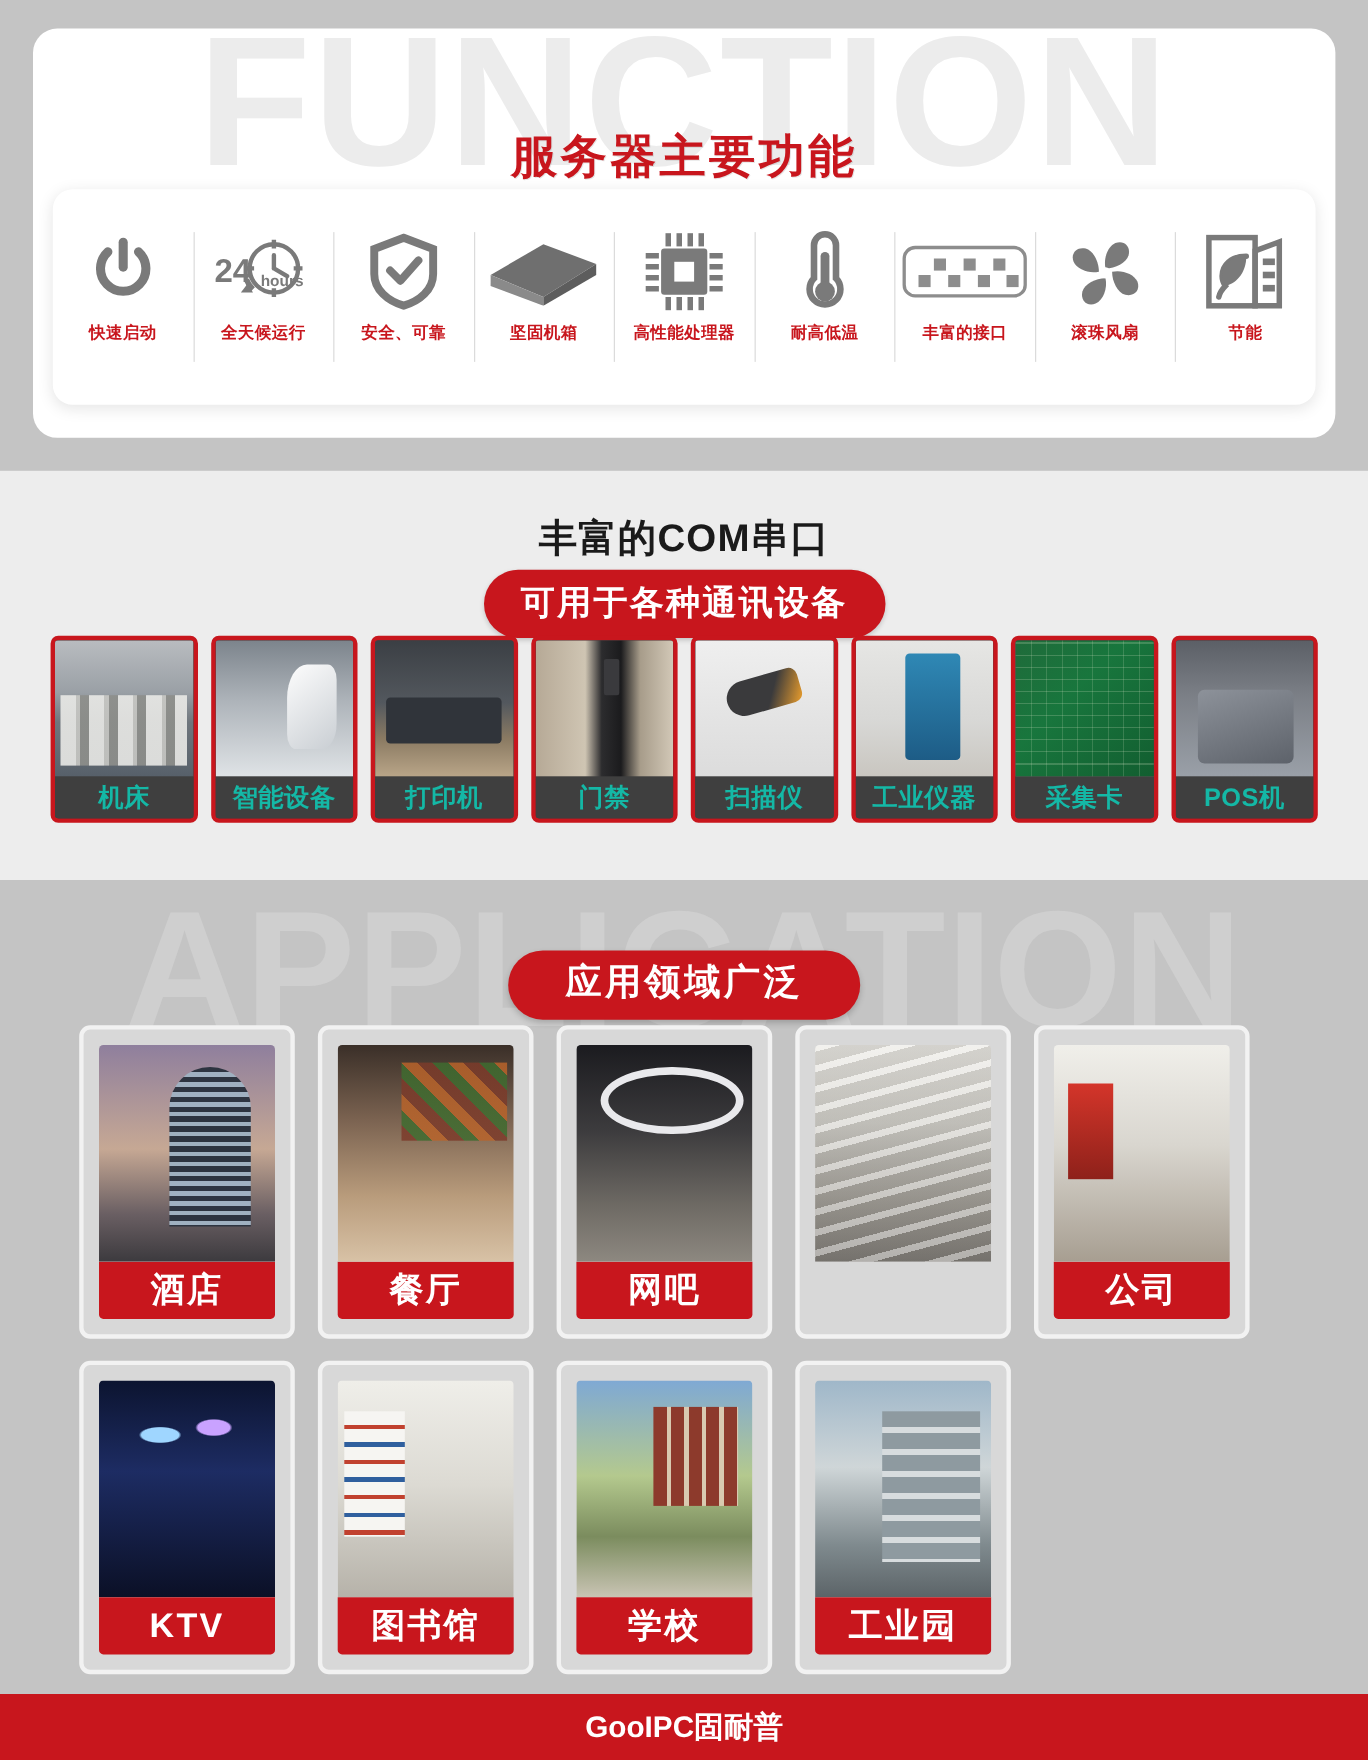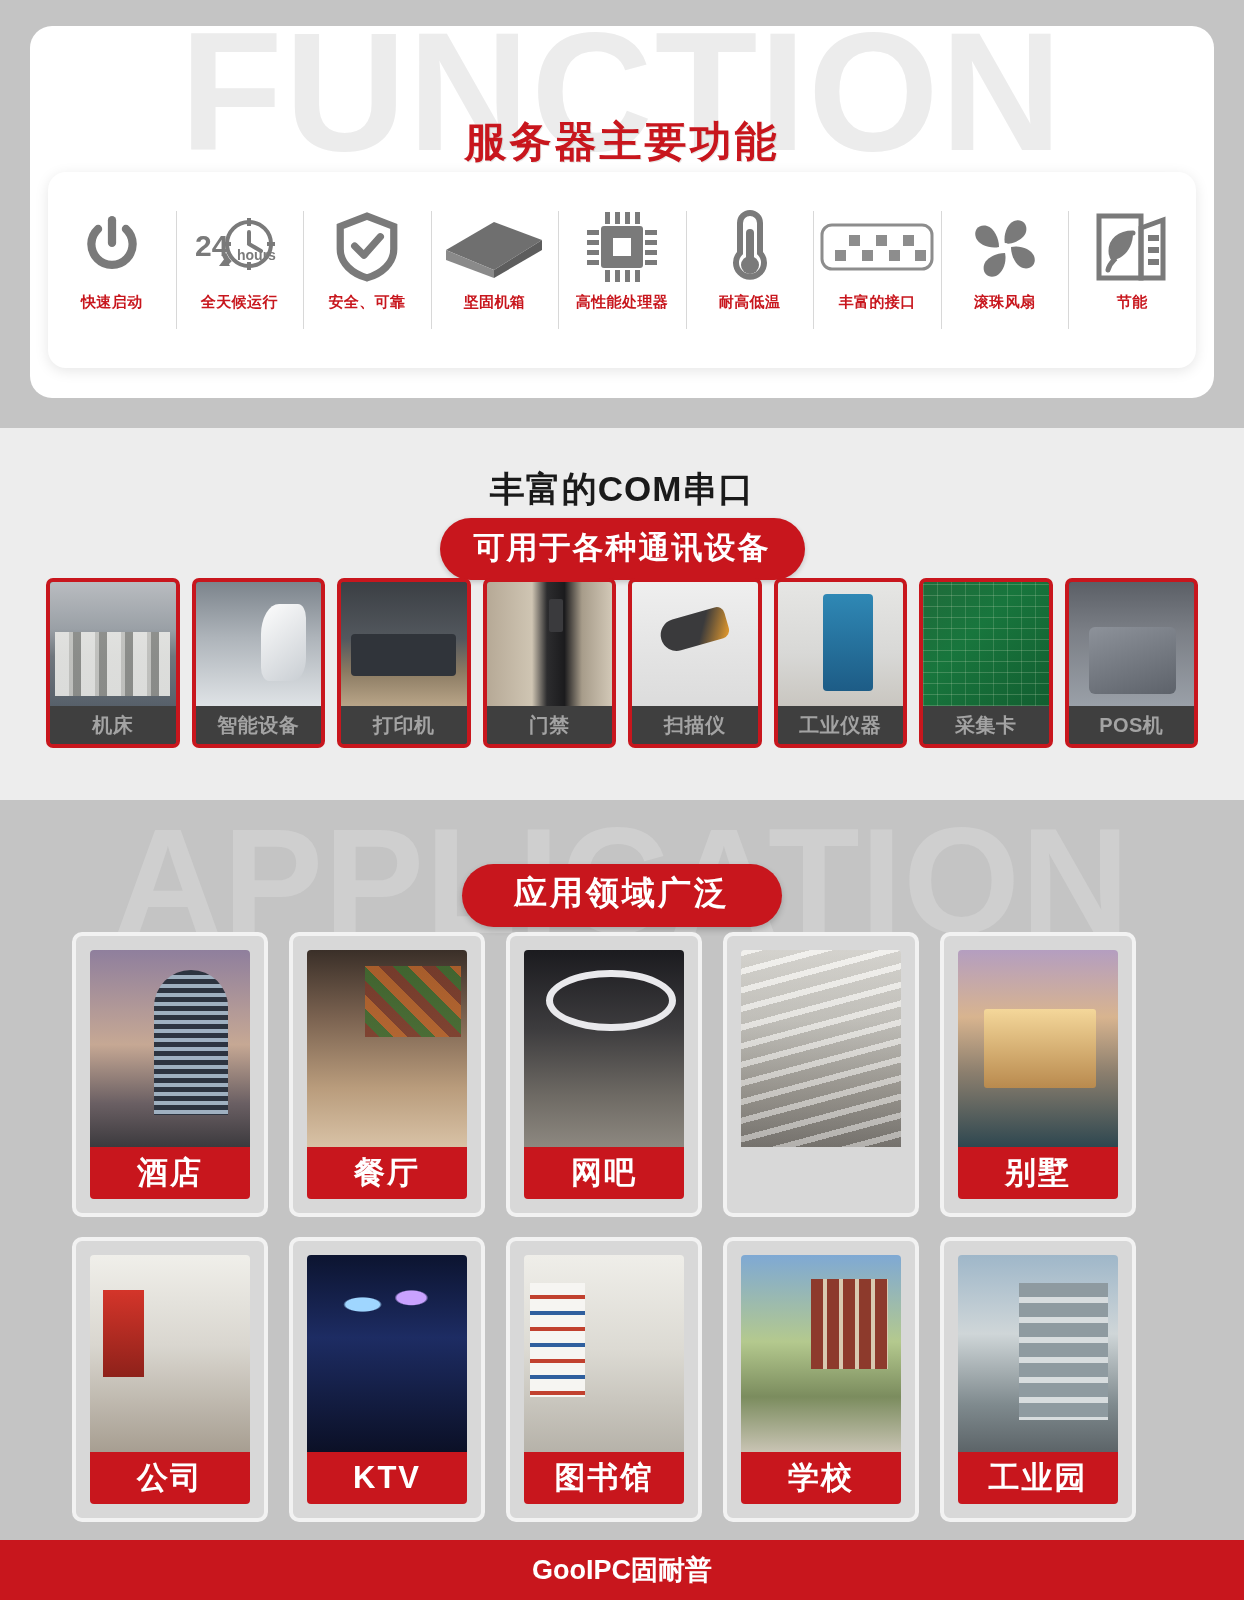--- a/index.html
+++ b/index.html
@@ -160,22 +160,22 @@
   }
   .com-photo {
     height: 124px;
     width: 100%;
     position: relative;
     overflow: hidden;
   }
   .com-cap {
     height: 38px;
     background: #3f3f3f;
-    color: #a3a3a3;
-    font-size: 20px;
+    color: #14b8a6;
+    font-size: 23px;
     font-weight: bold;
     display: flex;
     align-items: center;
     justify-content: center;
     letter-spacing: 0.5px;
   }
 
   
   .sec-app {
     position: absolute;
@@ -563,26 +563,20 @@
           </div>
         <div class="app-cap">网吧</div>
       </div>
       <div class="app-card">
         <div class="app-photo">
             <div class="ph ph-mall"></div>
           </div>
       </div>
       <div class="app-card">
         <div class="app-photo">
-            <div class="ph ph-villa"></div>
-          </div>
-        <div class="app-cap">别墅</div>
-      </div>
-      <div class="app-card">
-        <div class="app-photo">
             <div class="ph ph-office"></div>
           </div>
         <div class="app-cap">公司</div>
       </div>
       <div class="app-card">
         <div class="app-photo">
             <div class="ph ph-ktv"></div>
           </div>
         <div class="app-cap">KTV</div>
       </div>

